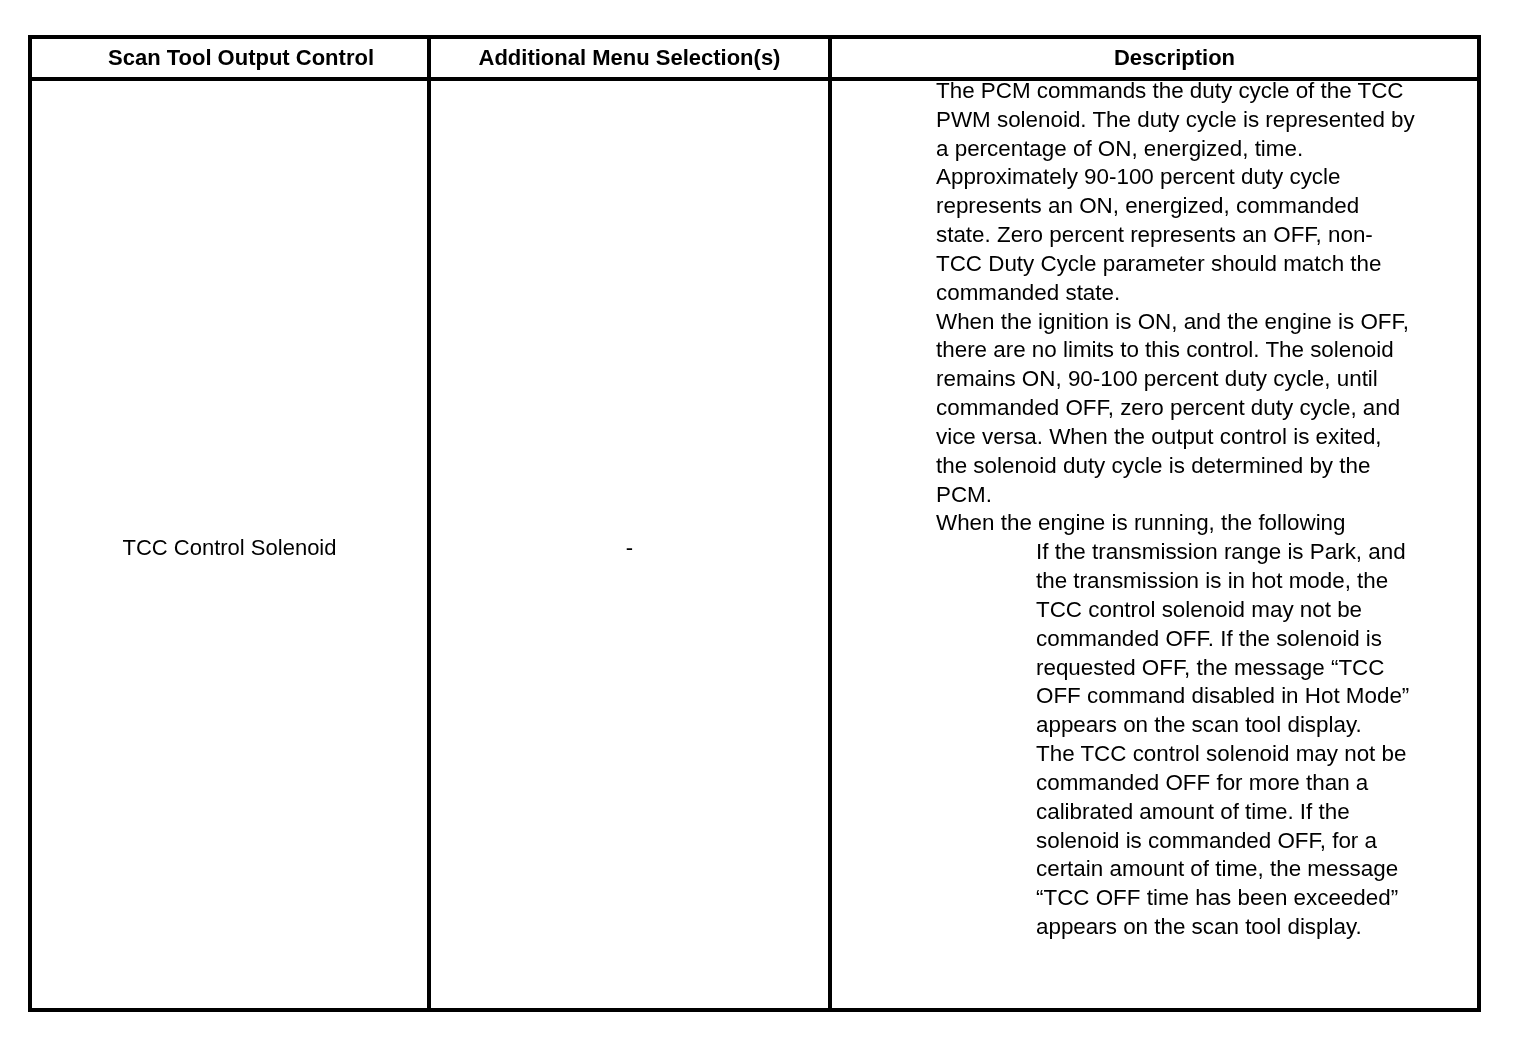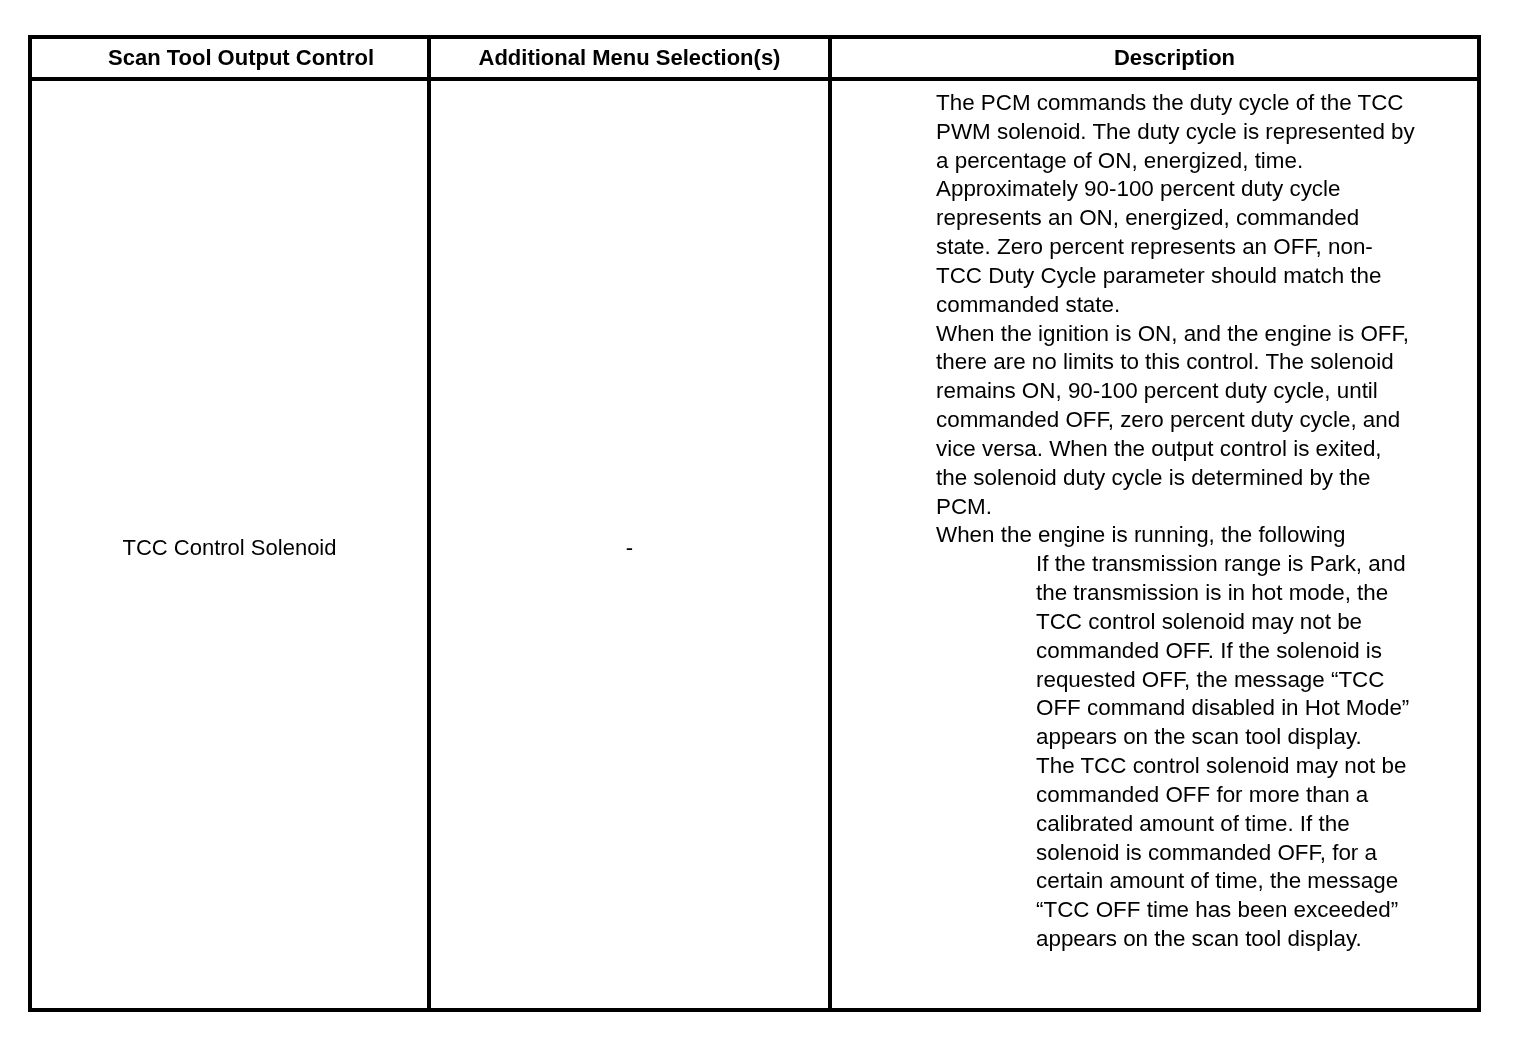--- a/index.html
+++ b/index.html
@@ -26,21 +26,21 @@
   .hcell.c2 { left: 399px; width: 397px; }
   .hcell.c3 { left: 800px; width: 645px; margin-left: 20px; }
   .bcell {
     position: absolute; top: 48px; bottom: 0;
     display: flex; align-items: center; justify-content: center;
     font-size: 22px;
   }
   .bcell.c1 { left: 0; width: 395px; }
   .bcell.c2 { left: 399px; width: 397px; }
   .desc {
-    position: absolute; left: 904px; top: 50px;
+    position: absolute; left: 904px; top: 38px;
     width: 545px;
     font-size: 22.4px; line-height: 28.84px;
     white-space: nowrap;
   }
   .desc .line { display: block; height: 28.84px; }
   .desc .ind { padding-left: 100px; }
 </style>
 </head>
 <body>
 

